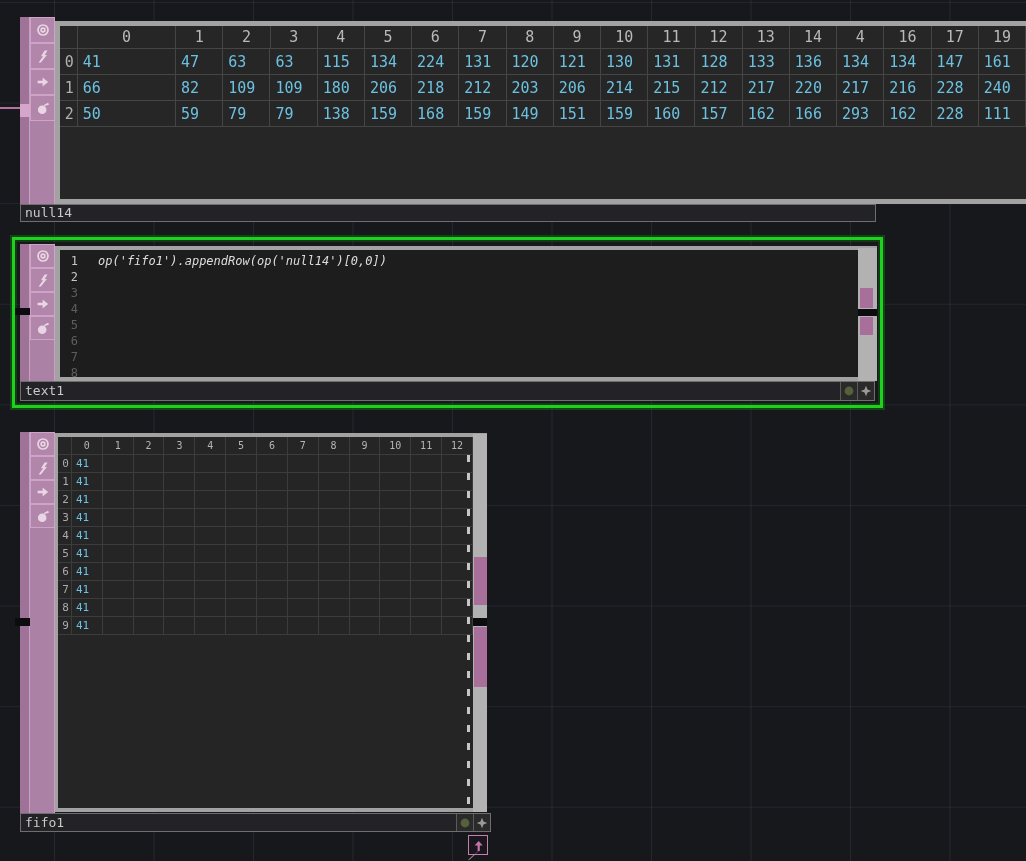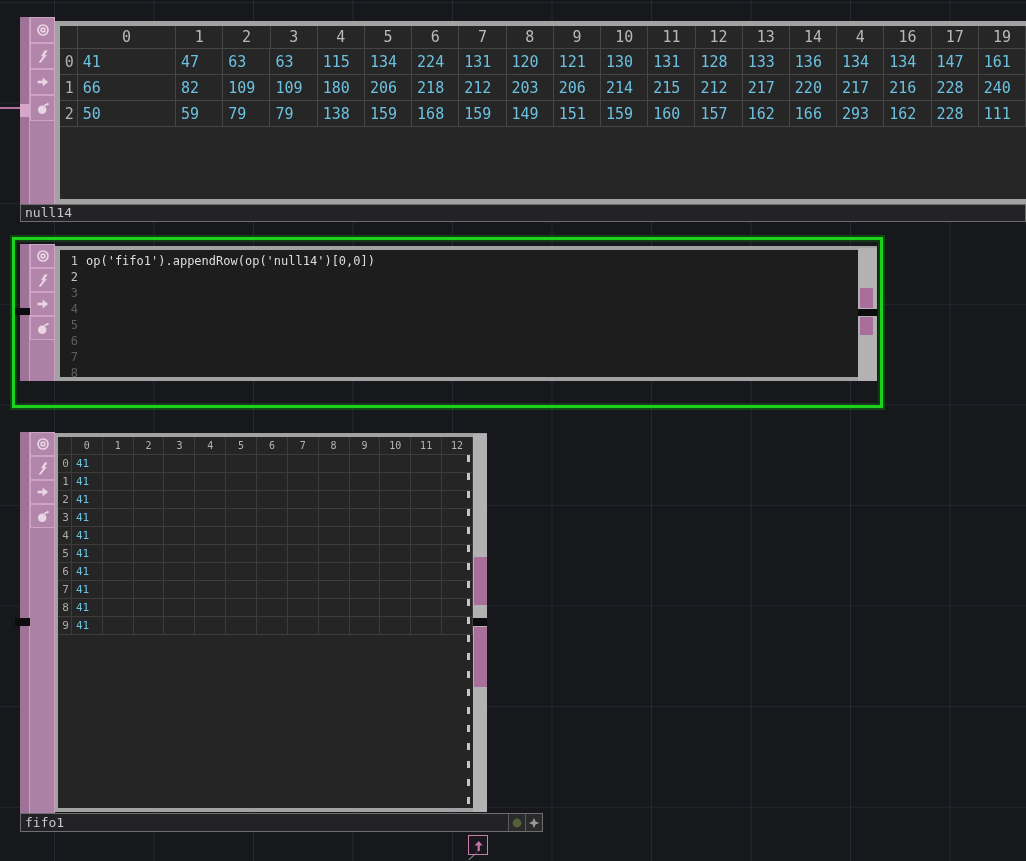--- a/index.html
+++ b/index.html
@@ -38,21 +38,21 @@
   .big .val{color:#6cc1e0;text-align:left;padding-left:5px;}
   .small .trow.thead .tcell{height:18px;line-height:18px;color:#b5b5b5;text-align:center;font-size:10px;border-color:#3c3c3c;}
   .small .trow.tdata .tcell{height:18px;line-height:18px;font-size:11px;border-color:#3c3c3c;}
   .small .cidx{width:14px;color:#ababab;text-align:right;padding-right:2px;font-size:10px;}
   .small .cc{width:31px;}
   .small .val{color:#6cc1e0;text-align:left;padding-left:4px;}
   
   .codeline{display:flex;height:16px;line-height:16px;font-size:12px;}
   .lnum{width:18px;text-align:right;color:#c6c6c6;flex:0 0 auto;}
   .lnum.dim{color:#5e5e5e;}
-  .ctext{margin-left:8px;color:#dedede;white-space:pre;}
+  .ctext{margin-left:20px;color:#dedede;white-space:pre;font-style:italic;}
   
   .scrollstrip{position:absolute;background:#b2b2b2;}
   .outconn{position:absolute;background:#a86f9b;}
   .notch{position:absolute;background:#0c0c0e;}
   .ticks{position:absolute;width:3px;background:repeating-linear-gradient(to bottom,#c6c6c6 0 7px,transparent 7px 18px);}
   .selection{position:absolute;border:3px solid #1dd11d;box-shadow:0 0 0 2px rgba(18,98,18,.6), inset 0 0 0 2px rgba(18,98,18,.45);}
 </style>
 </head>
 <body>
 
@@ -172,21 +172,21 @@
           <div class="tcell cc val">157</div>
           <div class="tcell cc val">162</div>
           <div class="tcell cc val">166</div>
           <div class="tcell cc val">293</div>
           <div class="tcell cc val">162</div>
           <div class="tcell cc val">228</div>
           <div class="tcell cc val">111</div>
         </div>
       </div>
   </div>
-  <div class="namebar" style="left:0;top:187px;width:1006px;height:18px;">
+  <div class="namebar" style="left:0;top:187px;width:856px;height:18px;">
     <div class="nm">null14</div>
   </div>
 </div>
 
 <div class="selection" style="left:12px;top:237px;width:865px;height:165px;"></div>
 
 <div class="node" style="left:20px;top:244px;width:857px;height:157px;">
   <div class="strip" style="height:137px;"></div>
   <div class="flagcol" style="height:137px;">
       <div class="flag" style="height: 24px;">
@@ -248,20 +248,33 @@
         </div>
         <div class="codeline">
           <span class="lnum dim">8</span>
           <span class="ctext"></span>
         </div>
       </div>
     <div class="scrollstrip" style="left:803px;top:2px;width:19px;height:133px;"></div>
     <div class="outconn" style="left:805px;top:42px;width:13px;height:20px;"></div>
     <div class="notch" style="left:803px;top:63px;width:19px;height:7px;"></div>
     <div class="outconn" style="left:805px;top:71px;width:13px;height:18px;"></div>
+  </div>
+  <div class="namebar" style="left:0;top:137px;width:855px;height:20px;">
+    <div class="nm">text1</div>
+    <div class="nbbtn">
+      <svg width="12" height="12" viewBox="0 0 12 12">
+        <circle cx="6" cy="6" r="4.4" fill="#55603c"></circle>
+        </svg>
+    </div>
+    <div class="nbbtn">
+      <svg width="14" height="14" viewBox="0 0 16 16">
+        <polygon points="8,2 9.7,6.3 14,8 9.7,9.7 8,14 6.3,9.7 2,8 6.3,6.3" fill="#9a9a9a"></polygon>
+        </svg>
+    </div>
   </div>
 </div>
 
 <div class="node" style="left:20px;top:432px;width:467px;height:400px;">
   <div class="strip" style="height:381px;"></div>
   <div class="flagcol" style="height:381px;">
       <div class="flag" style="height: 24px;">
         <svg width="14" height="14" viewBox="0 0 14 14">
           <circle cx="7" cy="7" r="5" fill="none" stroke="#ead5e4" stroke-width="1.7"></circle>
           <circle cx="7" cy="7" r="1.9" fill="none" stroke="#ead5e4" stroke-width="1.6"></circle>
@@ -465,21 +478,21 @@
           <div class="tcell cc val"></div>
           <div class="tcell cc val"></div>
         </div>
       </div>
     <div class="ticks" style="left:412px;top:22px;height:350px;"></div>
     <div class="scrollstrip" style="left:418px;top:1px;width:14px;height:378px;"></div>
     <div class="outconn" style="left:419px;top:124px;width:13px;height:48px;"></div>
     <div class="notch" style="left:418px;top:185px;width:14px;height:8px;"></div>
     <div class="outconn" style="left:419px;top:194px;width:13px;height:60px;"></div>
   </div>
-  <div class="namebar" style="left:0;top:381px;width:523px;height:19px;">
+  <div class="namebar" style="left:0;top:381px;width:471px;height:19px;">
     <div class="nm">fifo1</div>
     <div class="nbbtn">
       <svg width="12" height="12" viewBox="0 0 12 12">
         <circle cx="6" cy="6" r="4.4" fill="#55603c"></circle>
         </svg>
     </div>
     <div class="nbbtn">
       <svg width="14" height="14" viewBox="0 0 16 16">
         <polygon points="8,2 9.7,6.3 14,8 9.7,9.7 8,14 6.3,9.7 2,8 6.3,6.3" fill="#9a9a9a"></polygon>
         </svg>

